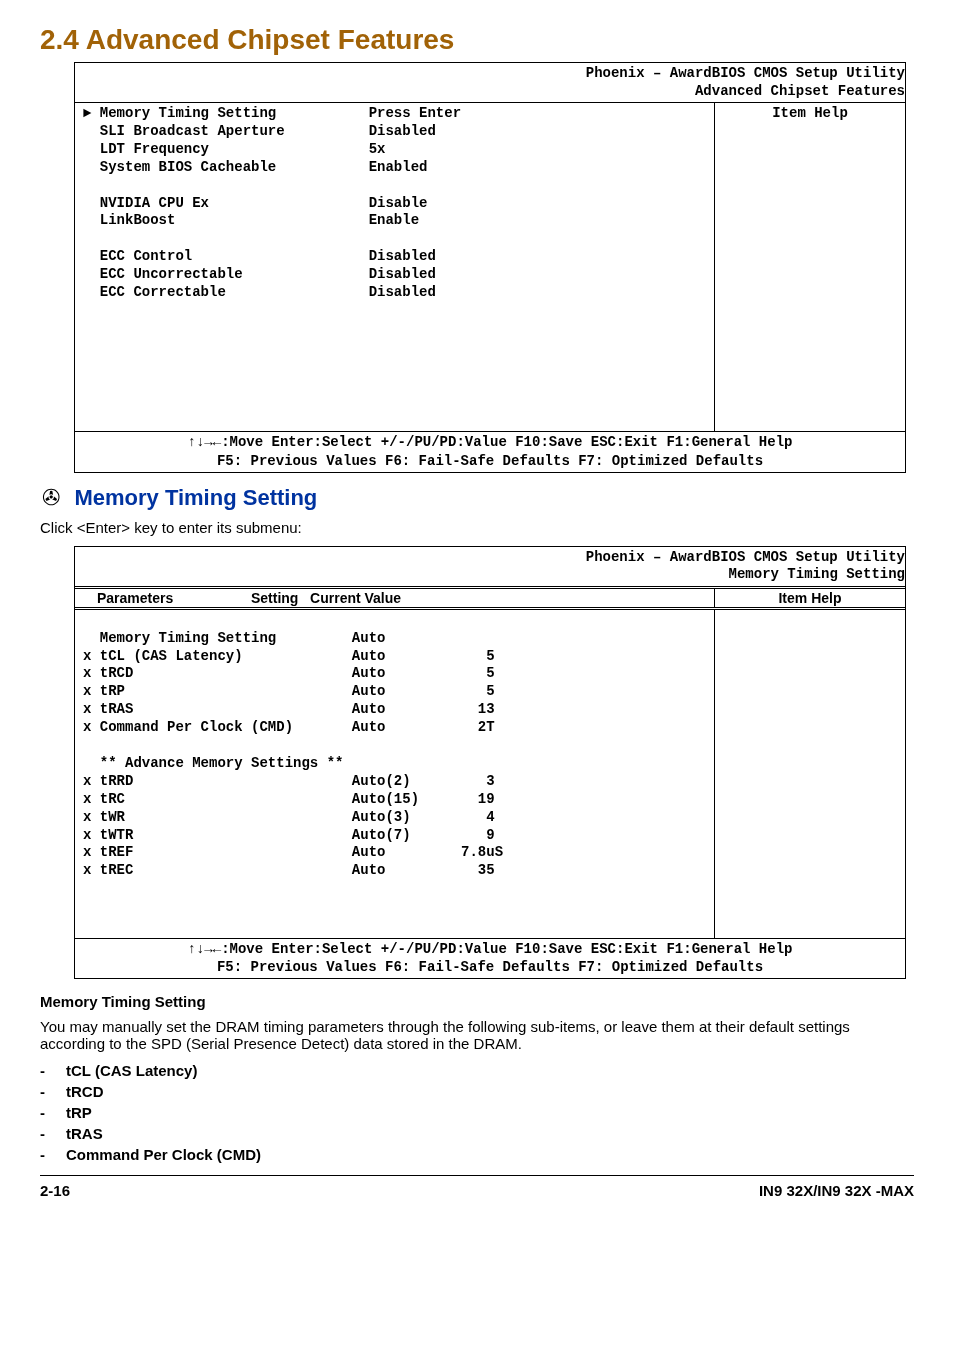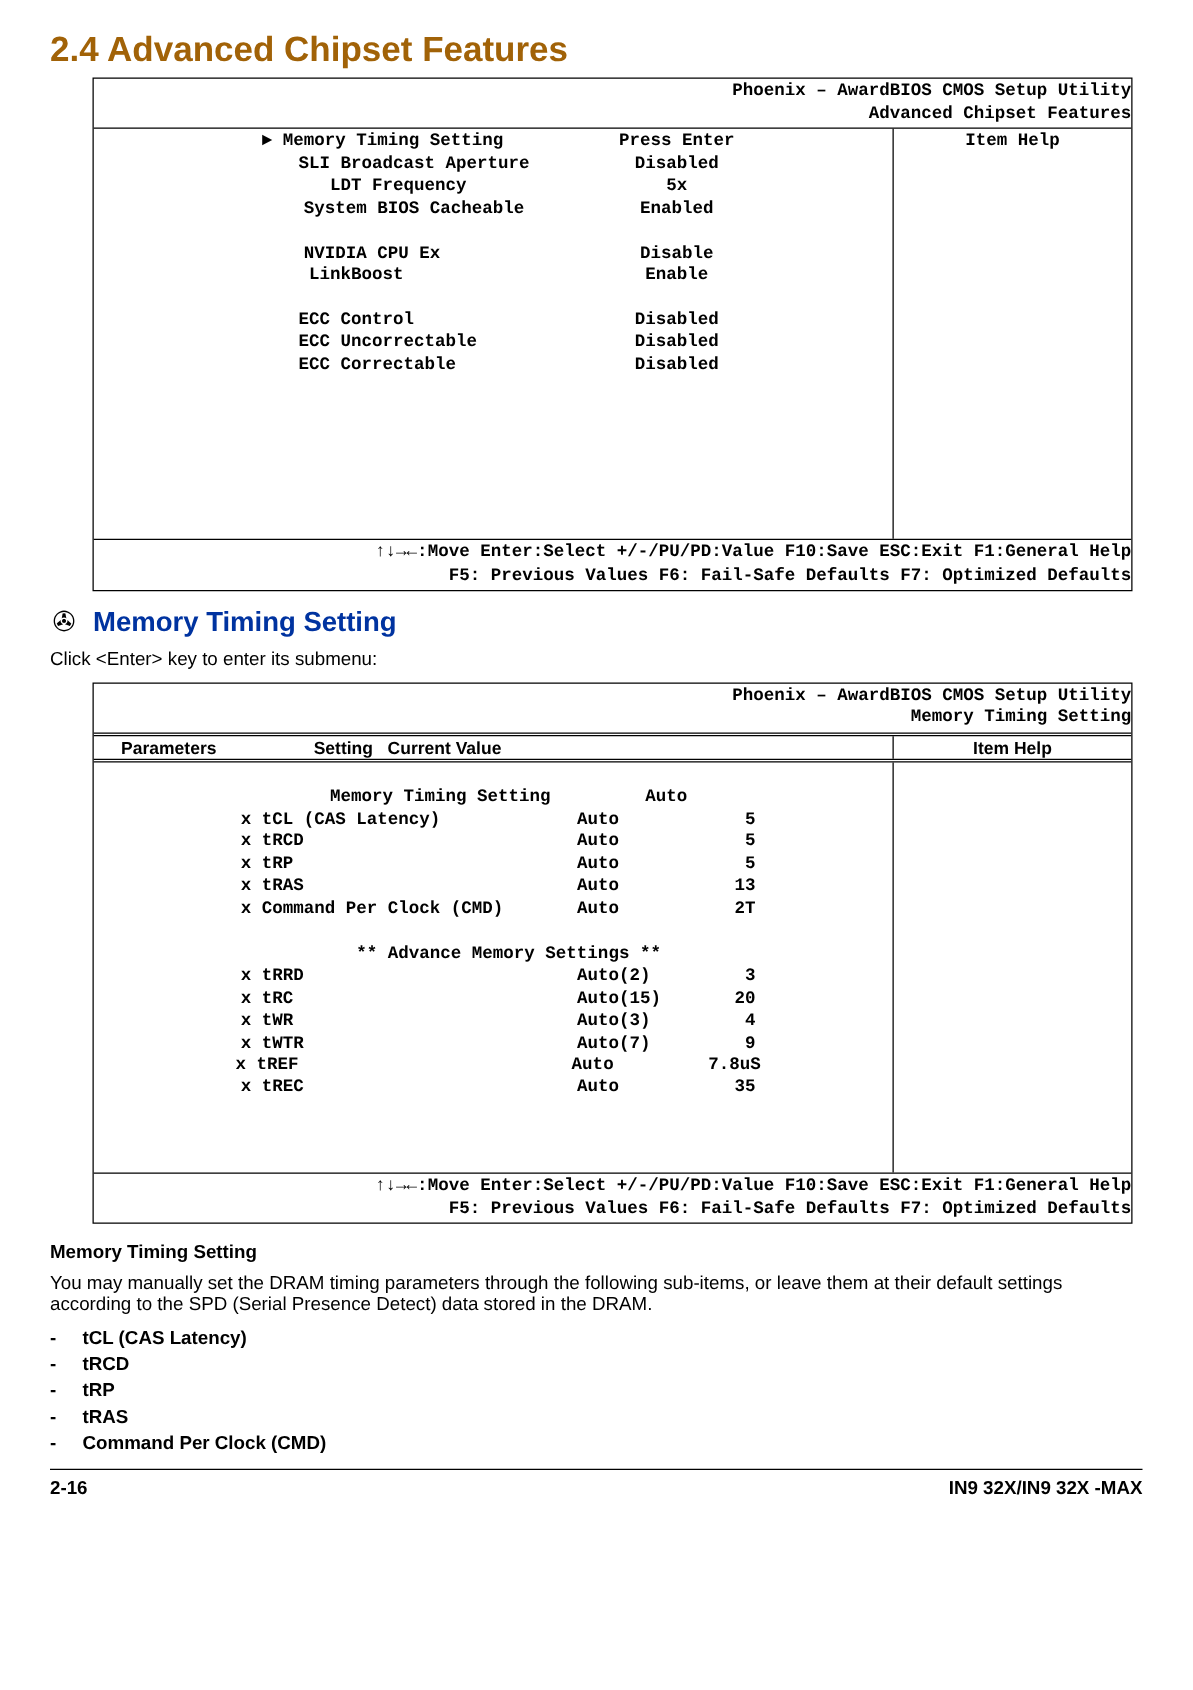--- a/index.html
+++ b/index.html
@@ -37,36 +37,35 @@
     border-bottom: 1.5px solid #000;
   }
   .bios-left {
     flex: 1;
     font-family: "Courier New", monospace;
     font-weight: bold;
     font-size: 14px;
     padding: 2px 0 4px 8px;
     white-space: pre;
     line-height: 1.28;
-    text-align: center;
   }
   .bios-right {
     width: 190px;
     border-left: 1.5px solid #000;
     font-family: "Courier New", monospace;
     font-weight: bold;
     font-size: 14px;
     text-align: center;
     padding-top: 2px;
   }
   .bios-footer {
     font-family: "Courier New", monospace;
     font-weight: bold;
     font-size: 14px;
-    text-align: right;
+    text-align: center;
     padding: 1px 0 2px 0;
     line-height: 1.3;
   }
   .subhead-row {
     display: flex;
     align-items: center;
     margin: 12px 0 8px 0;
   }
   .subhead-icon {
     font-size: 22px;
@@ -189,21 +188,21 @@
     <div class="bios-left">
   Memory Timing Setting         Auto
 x tCL (CAS Latency)             Auto            5
 x tRCD                          Auto            5
 x tRP                           Auto            5
 x tRAS                          Auto           13
 x Command Per Clock (CMD)       Auto           2T
 
   ** Advance Memory Settings **
 x tRRD                          Auto(2)         3
-x tRC                           Auto(15)       20
+x tRC                           Auto(15)       19
 x tWR                           Auto(3)         4
 x tWTR                          Auto(7)         9
 x tREF                          Auto         7.8uS
 x tREC                          Auto           35
 
 
 
 </div>
     <div class="bios-right"></div>
   </div>

